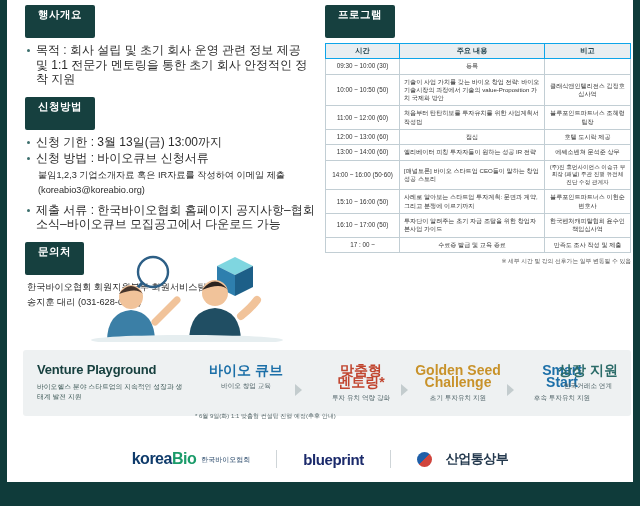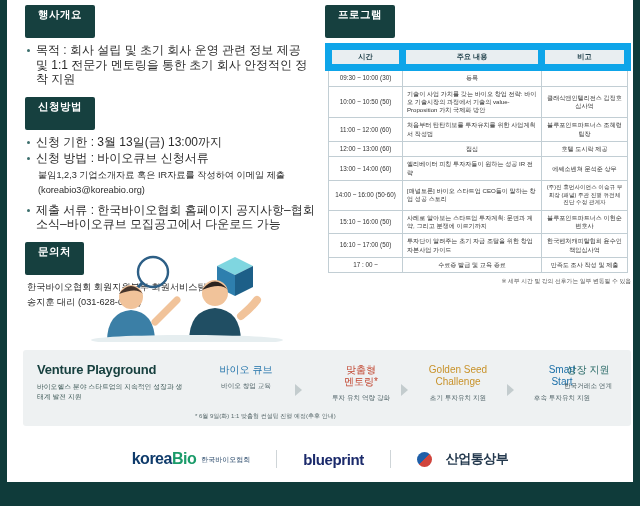--- a/index.html
+++ b/index.html
@@ -61,21 +61,21 @@
   }
   table.prog{
     border-collapse:collapse;
     width:100%;
     table-layout:fixed;
     font-size:6.1px;
     line-height:8.3px;
   }
   table.prog th{
     background:#e9eef1;
-    border:7px solid #0ea5e9;
+    border:1px solid #0ea5e9;
     color:#24434d;
     font-size:7.2px;
     font-weight:bold;
     padding:3px 0;
   }
   table.prog td{
     border:1px solid #c2ced4;
     padding:3px 4px;
     vertical-align:middle;
     color:#333;
@@ -89,37 +89,37 @@
   .footnote{
     margin-top:4px;
     font-size:5.8px;color:#555;text-align:right;
   }
   
   .illo{
     position:absolute;left:60px;top:250px;width:250px;height:92px;
   }
   
   .band{
-    position:absolute;left:16px;top:350px;width:608px;height:76px;
+    position:absolute;left:16px;top:350px;width:608px;height:66px;
     background:#eef1f2;
     border-radius:3px;
   }
   .band .vp{
     position:absolute;left:14px;top:12px;width:150px;
   }
   .band .vp .t1{
     font-size:13px;font-weight:bold;color:#17403f;letter-spacing:-.2px;
   }
   .band .vp .t2{
     margin-top:5px;font-size:6.8px;line-height:10px;color:#3f5a58;
   }
   .step{
     position:absolute;top:14px;width:94px;text-align:center;
   }
-  .step .ttl{font-size:10px;font-weight:normal;line-height:12px;}
+  .step .ttl{font-size:14px;font-weight:bold;line-height:12px;}
   .step .sub{font-size:6.6px;color:#4b5f63;margin-top:5px;line-height:9px;}
   .arrow{
     position:absolute;top:34px;width:0;height:0;
     border-top:6px solid transparent;
     border-bottom:6px solid transparent;
     border-left:7px solid #c3ccce;
   }
   .bandnote{
     position:absolute;left:172px;top:62px;font-size:6px;color:#5a6b6d;
   }

